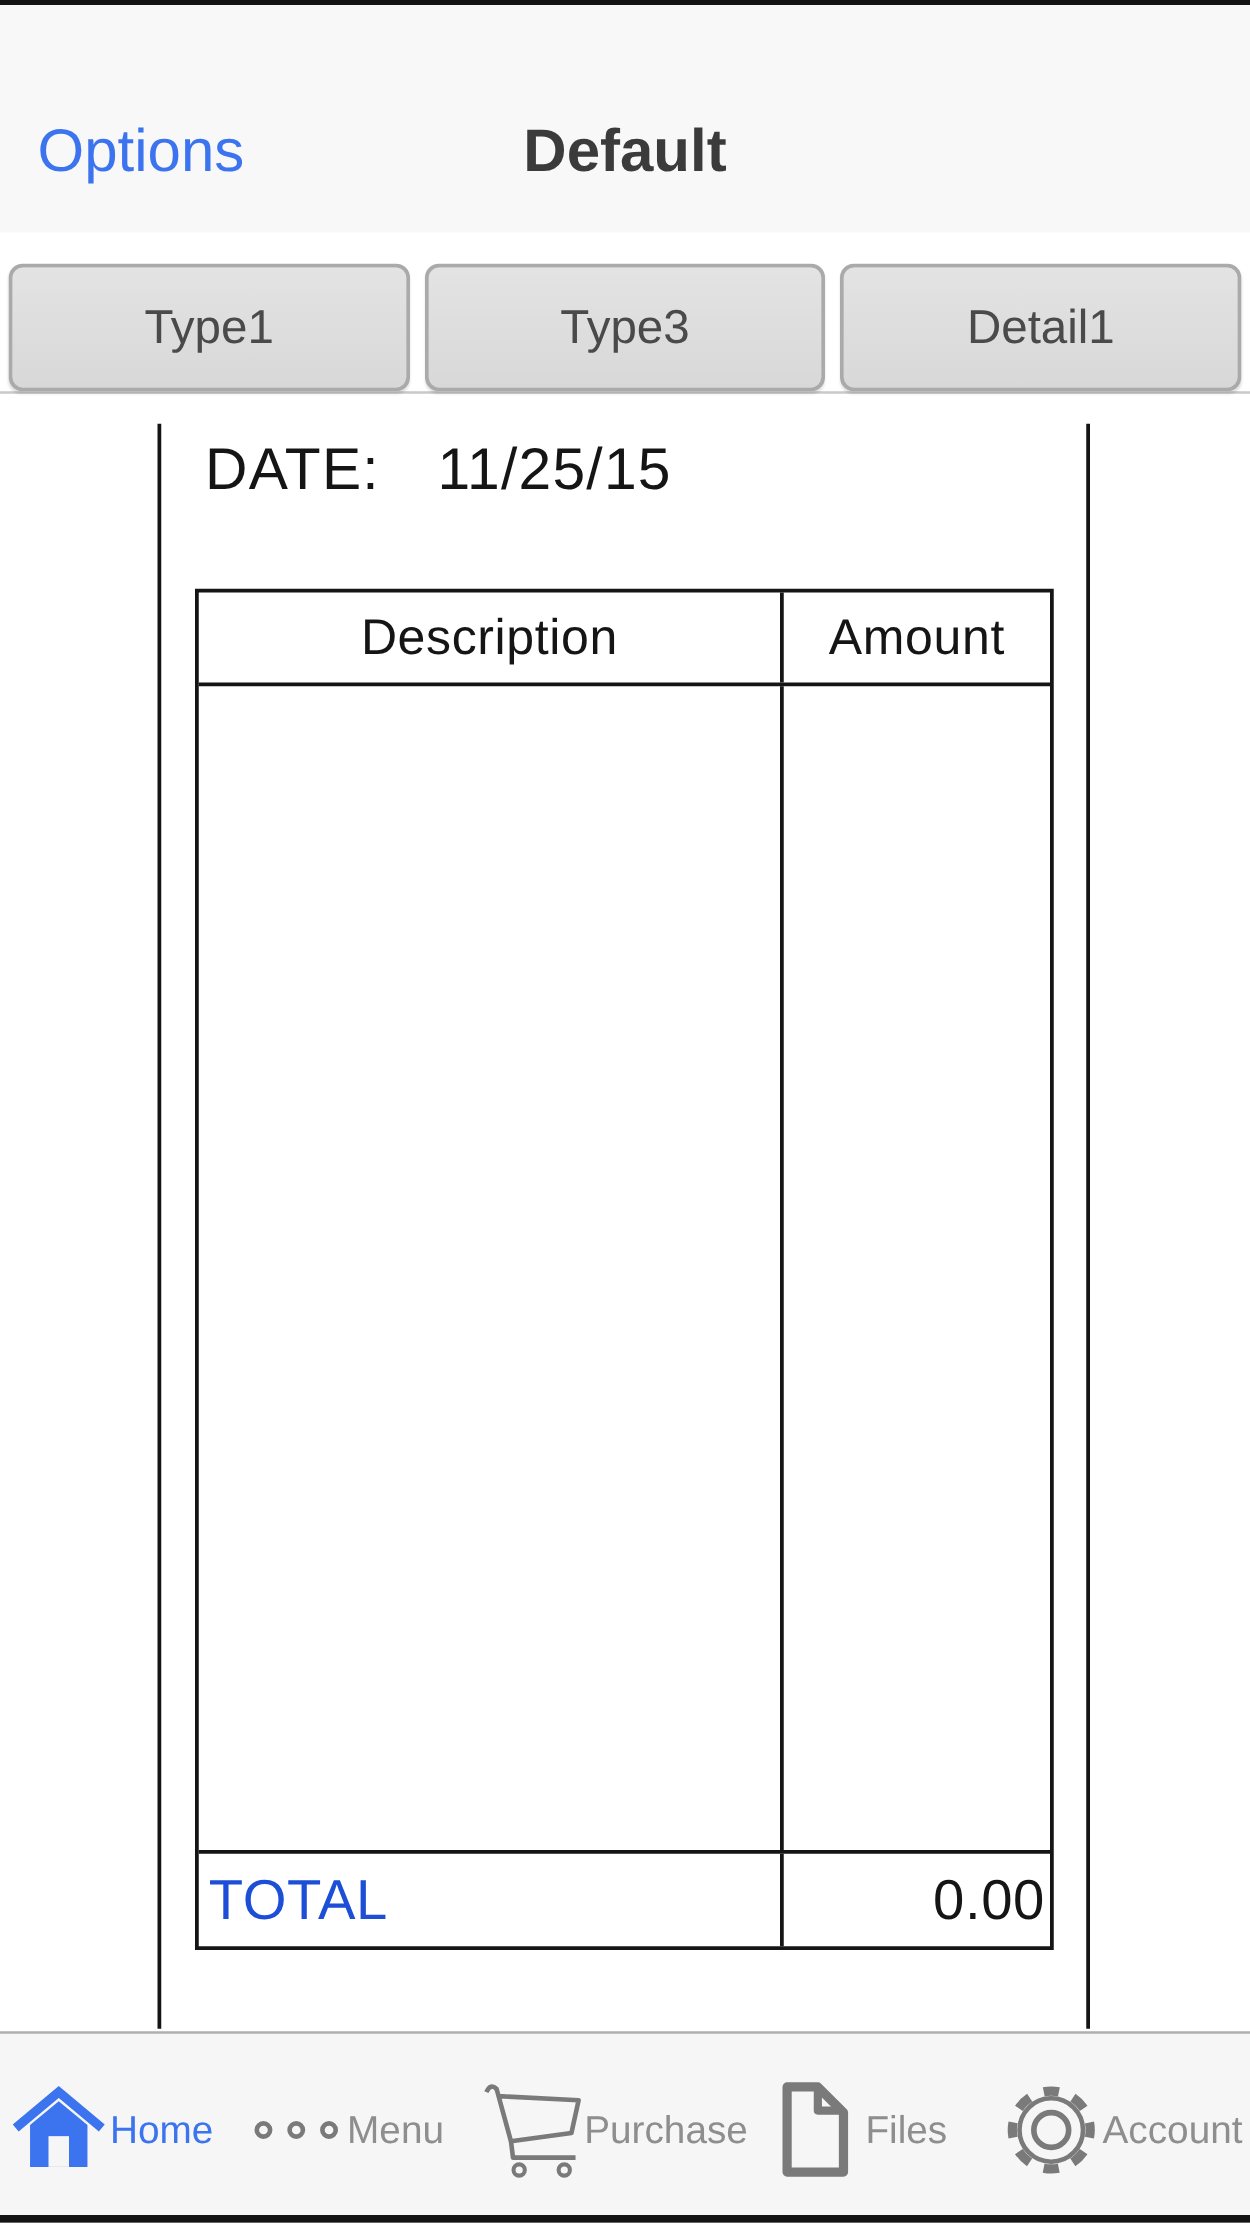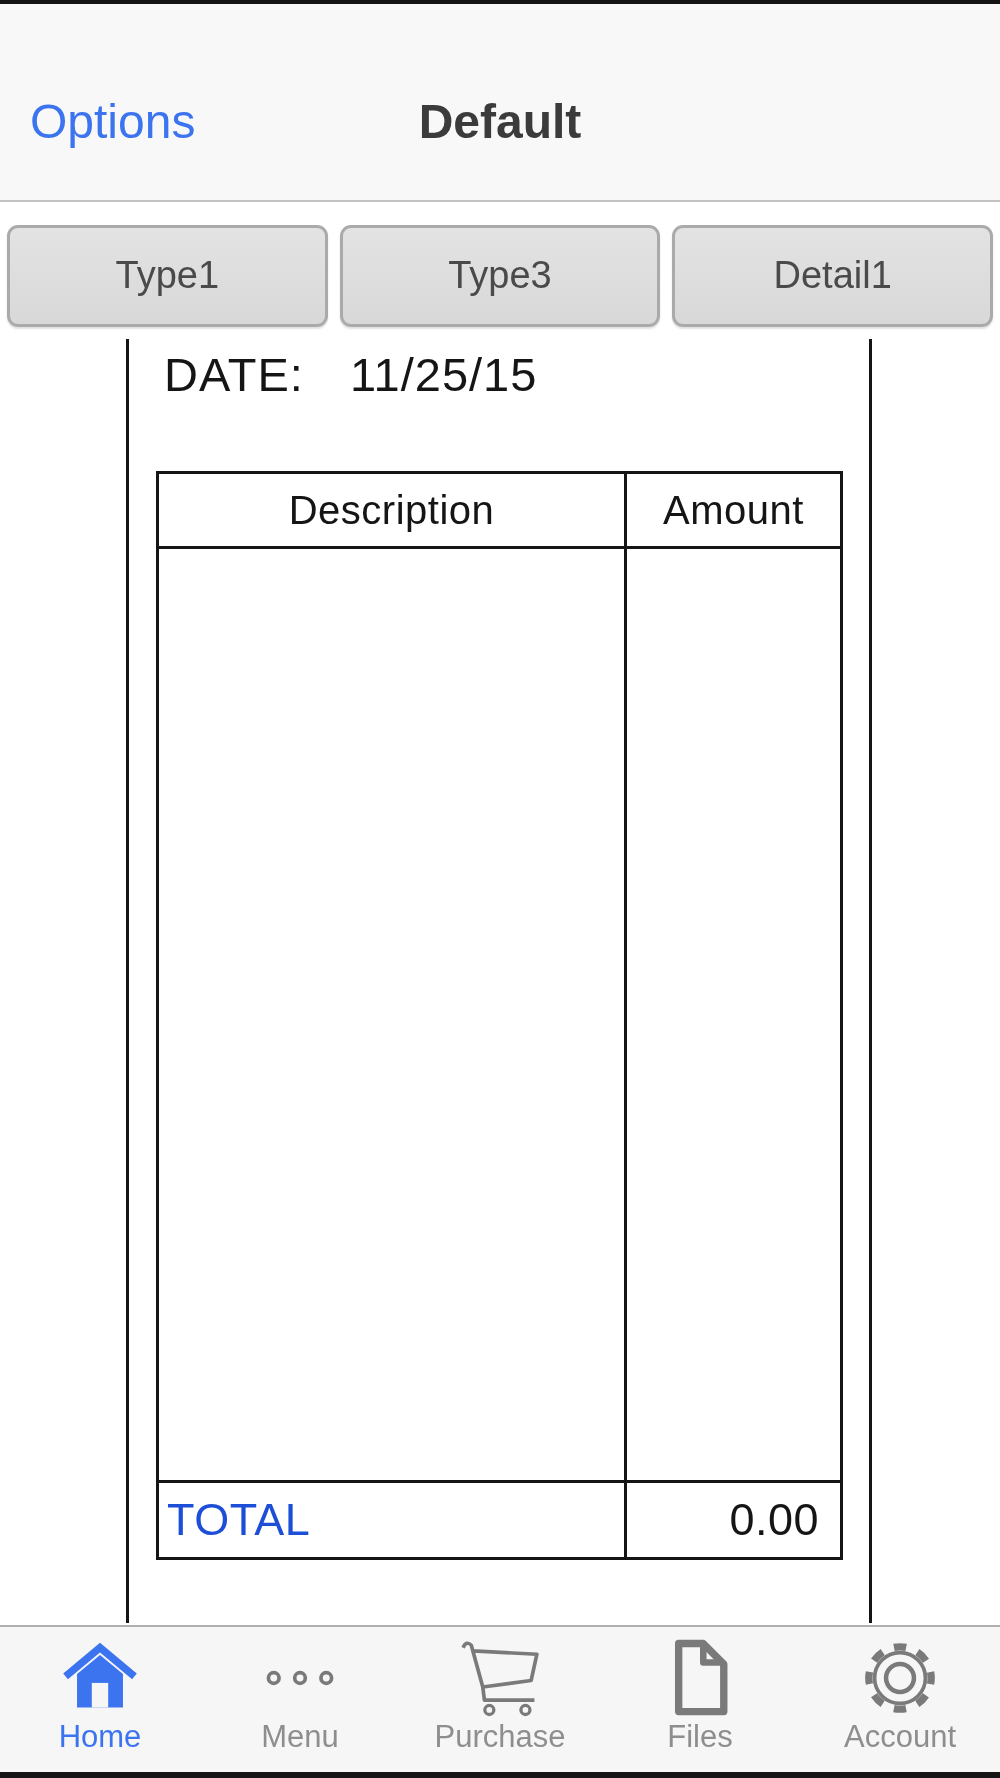--- a/index.html
+++ b/index.html
@@ -22,23 +22,23 @@
     color:#3c74f0;cursor:pointer;background:none;border:none;padding:0;
     font-family:"Liberation Sans", sans-serif;
   }
   .navbar .title{
     position:absolute;left:0;right:0;top:90px;text-align:center;
     font-size:48px;line-height:56px;font-weight:bold;color:#3b3b3b;
   }
 
   
   .typebar{
-    position:absolute;top:212px;left:0;right:0;height:129px;background:#ffffff;
+    position:absolute;top:186px;left:0;right:0;height:129px;background:#ffffff;
     border-bottom:2px solid #c9c9c9;box-sizing:border-box;
-    display:flex;align-items:center;gap:12px;padding:0 7px;
+    display:flex;align-items:flex-end;gap:12px;padding:0 7px;
   }
   .type-btn{
     flex:1;height:102px;background:linear-gradient(#e3e3e3,#d8d8d8);
     border:3px solid #aaaaaa;border-radius:11px;
     font-size:38px;color:#4a4a4a;font-family:"Liberation Sans", sans-serif;
     display:flex;align-items:center;justify-content:center;cursor:pointer;
     box-shadow:0 2px 2px rgba(0,0,0,0.12);
   }
 
   
@@ -62,29 +62,29 @@
   .rt-foot{display:flex;height:74px;border-top:3px solid #151515;flex:0 0 auto;}
   .col-desc{width:465px;border-right:3px solid #151515;box-sizing:content-box;}
   .col-amt{flex:1;}
   .rt-head .col-desc,.rt-head .col-amt{
     display:flex;align-items:center;justify-content:center;
     font-size:40px;color:#151515;letter-spacing:0.5px;
   }
   .rt-foot .col-desc{display:flex;align-items:center;padding-left:8px;width:457px;
     font-size:45px;color:#1d4ed8;letter-spacing:0.5px;}
   .rt-foot .col-amt{display:flex;align-items:center;justify-content:flex-end;
-    padding-right:21px;font-size:45px;color:#151515;letter-spacing:0.5px;}
+    padding-right:4px;font-size:45px;color:#151515;letter-spacing:0.5px;}
 
   
   .tabbar{
     position:absolute;left:0;right:0;bottom:6px;height:147px;background:#f6f6f6;
     border-top:2px solid #b0b0b0;box-sizing:border-box;display:flex;
   }
   .tab{
-    flex:1;display:flex;flex-direction:column;align-items:center;
+    flex:1;display:flex;flex-direction:row;align-items:center;
     padding-top:10px;cursor:pointer;background:none;border:none;
   }
   .tab .icon{width:82px;height:82px;display:block;}
   .tab .tab-label{font-size:31px;line-height:36px;color:#8e8e8e;
     font-family:"Liberation Sans", sans-serif;}
   .tab.active .tab-label{color:#3c74f0;}
 </style>
 </head>
 <body>
 

